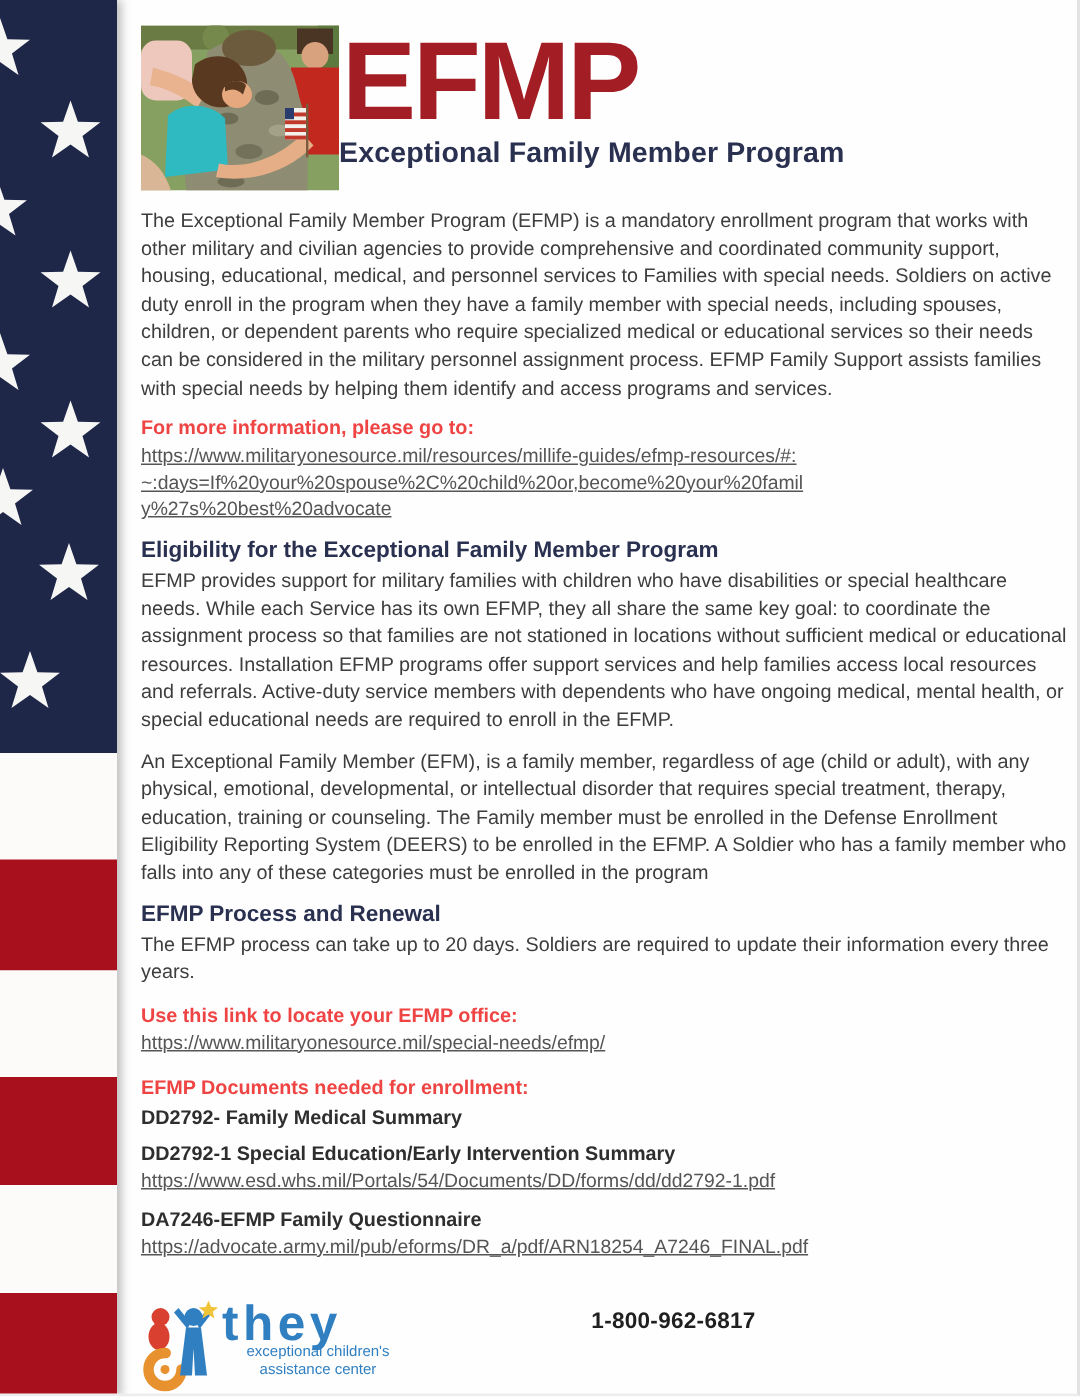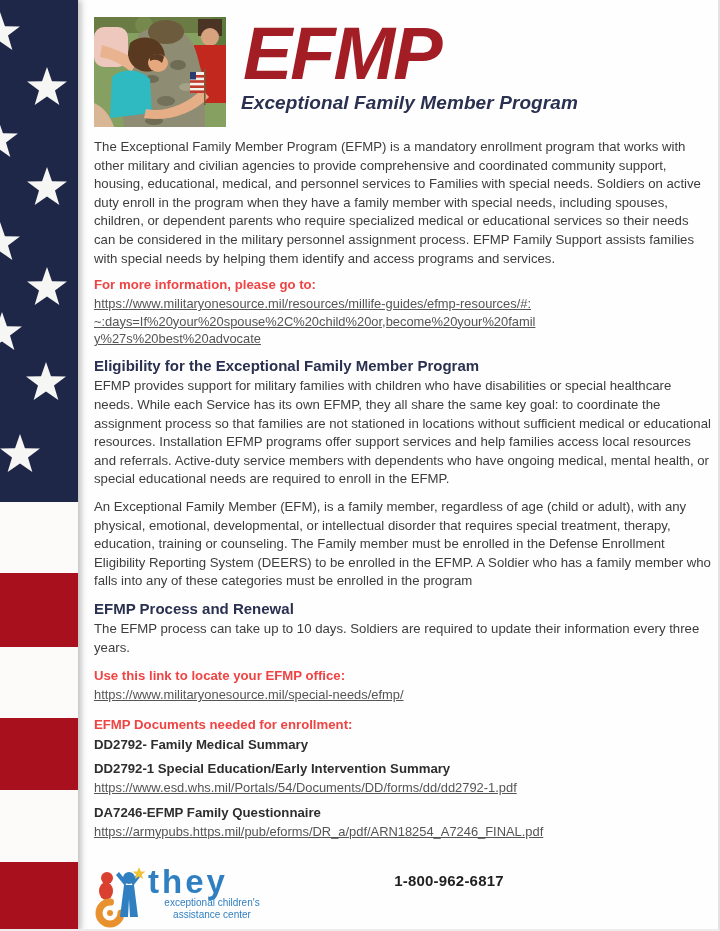--- a/index.html
+++ b/index.html
@@ -9,21 +9,21 @@
     border-right:2px solid #e3e3e3; border-bottom:2px solid #ededed; box-sizing:border-box;
   }
   
   .flag-sidebar {
     position:absolute; left:0; top:0; width:78px; height:931px;
     box-shadow:3px 0 6px rgba(70,70,70,0.35);
   }
   .flag-sidebar svg { display:block; }
   
   .content { position:absolute; left:94px; top:0; width:618px; }
-  .header { display:flex; gap:15px; margin-top:17px;font-style:italic; }
+  .header { display:flex; margin-top:17px; }
   .photo-box { width:132px; height:110px; flex:none; }
   .title-block { padding-top:2px; }
   .efmp-title {
     font-size:74px; font-weight:bold; color:#a31d25; line-height:0.95;
     letter-spacing:-2px; margin-left:2px;
   }
   .efmp-subtitle {
     font-size:19px; font-weight:bold; color:#2a3050; margin-top:3px; letter-spacing:0.1px;
   }
   .para { font-size:13.2px; line-height:18.6px; color:#3d3d3d; }
@@ -137,39 +137,39 @@
     <div class="red-label m-info">For more information, please go to:</div>
     <a class="doc-link url-long">https://www.militaryonesource.mil/resources/millife-guides/efmp-resources/#:~:days=If%20your%20spouse%2C%20child%20or,become%20your%20family%27s%20best%20advocate</a>
 
     
     <div class="section-heading h-elig">Eligibility for the Exceptional Family Member Program</div>
     <div class="para p-tight">EFMP provides support for military families with children who have disabilities or special healthcare needs. While each Service has its own EFMP, they all share the same key goal: to coordinate the assignment process so that families are not stationed in locations without sufficient medical or educational resources. Installation EFMP programs offer support services and help families access local resources and referrals. Active-duty service members with dependents who have ongoing medical, mental health, or special educational needs are required to enroll in the EFMP.</div>
     <div class="para p-gap">An Exceptional Family Member (EFM), is a family member, regardless of age (child or adult), with any physical, emotional, developmental, or intellectual disorder that requires special treatment, therapy, education, training or counseling. The Family member must be enrolled in the Defense Enrollment Eligibility Reporting System (DEERS) to be enrolled in the EFMP. A Soldier who has a family member who falls into any of these categories must be enrolled in the program</div>
 
     
     <div class="section-heading h-process">EFMP Process and Renewal</div>
-    <div class="para p-tight">The EFMP process can take up to 10 days. Soldiers are required to update their information every three years.</div>
+    <div class="para p-tight">The EFMP process can take up to 20 days. Soldiers are required to update their information every three years.</div>
 
     
     <div class="red-label locate-label">Use this link to locate your EFMP office:</div>
     <div class="link-row"><a class="doc-link">https://www.militaryonesource.mil/special-needs/efmp/</a></div>
 
     
     <div class="red-label docs-label">EFMP Documents needed for enrollment:</div>
 
     <div class="doc-entry">
       <div class="doc-title">DD2792- Family Medical Summary</div>
     </div>
     <div class="doc-entry">
       <div class="doc-title">DD2792-1 Special Education/Early Intervention Summary</div>
       <a class="doc-link">https://www.esd.whs.mil/Portals/54/Documents/DD/forms/dd/dd2792-1.pdf</a>
     </div>
     <div class="doc-entry">
       <div class="doc-title">DA7246-EFMP Family Questionnaire</div>
-      <a class="doc-link">https://armypubs.https.mil/pub/eforms/DR_a/pdf/ARN18254_A7246_FINAL.pdf</a>
+      <a class="doc-link">https://advocate.army.mil/pub/eforms/DR_a/pdf/ARN18254_A7246_FINAL.pdf</a>
     </div>
 
     
     <div class="footer">
       <div class="ecac-logo">
         <div class="logo-icon">
           <svg width="52" height="68" viewBox="0 0 52 68">
             <circle cx="13" cy="13" r="6" fill="#d9402f"></circle>
             <ellipse cx="12" cy="26" rx="7" ry="9" fill="#d9402f"></ellipse>
             <circle cx="16" cy="48" r="11" fill="none" stroke="#e8922f" stroke-width="7" stroke-dasharray="52 18" stroke-linecap="round"></circle>

